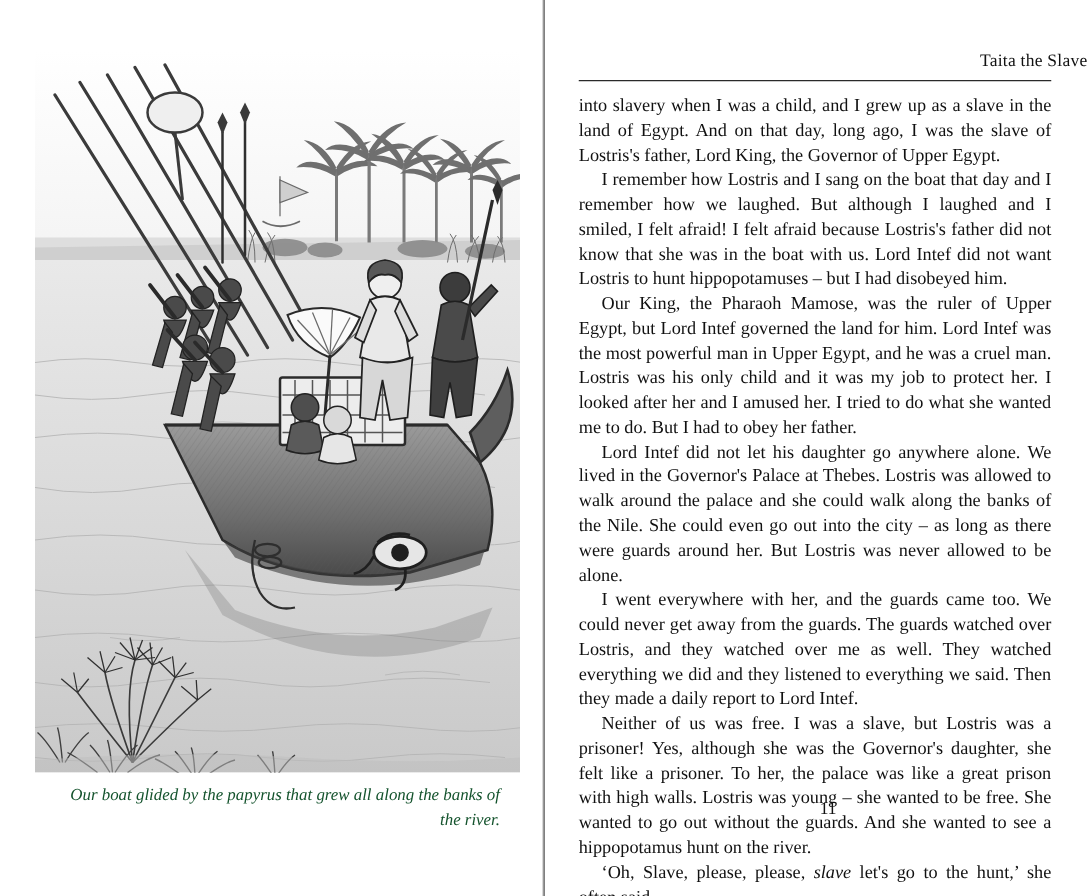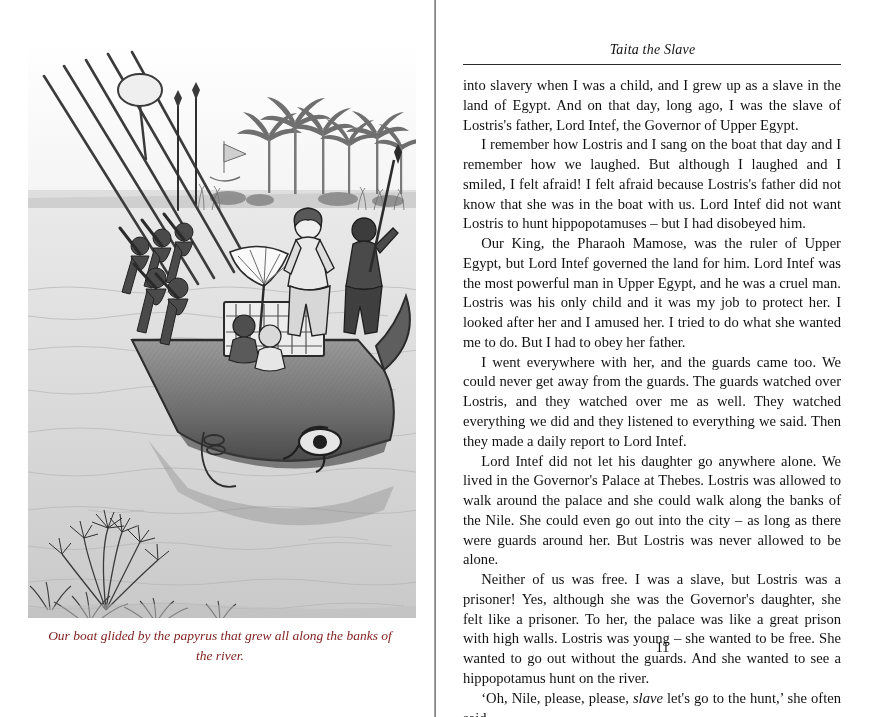--- a/index.html
+++ b/index.html
@@ -37,25 +37,25 @@
   .illu-svg {
     display: block;
     width: 100%;
     height: 100%;
   }
   .caption {
     position: absolute;
     left: 40px;
     top: 626px;
     width: 360px;
-    text-align: center;
+    text-align: right;
     font-style: italic;
     font-size: 13.5px;
     line-height: 1.45;
-    color: #7f1d1d;
+    color: #14532d;
   }
   
   .gutter {
     position: absolute;
     left: 434px;
     top: 0;
     width: 2px;
     height: 717px;
     background: linear-gradient(to right, rgba(0,0,0,0.30), rgba(0,0,0,0.55));
   }
@@ -64,22 +64,21 @@
     position: relative;
     width: 435px;
     height: 717px;
     box-sizing: border-box;
   }
   .running-head {
     position: absolute;
     left: 0;
     right: 0;
     top: 42px;
-    text-align: center;
-    font-style: italic;
+    text-align: right;
     font-size: 14px;
     letter-spacing: 0.2px;
   }
   .head-rule {
     position: absolute;
     left: 28px;
     top: 64px;
     width: 378px;
     height: 1px;
     background: #2a2a2a;
@@ -465,25 +464,25 @@
     <div class="caption">Our boat glided by the papyrus that grew all along the banks of the river.</div>
   </div>
 
   <div class="gutter"></div>
 
   <div class="page-right">
     <div class="running-head">Taita the Slave</div>
     <div class="head-rule"></div>
 
     <div class="body-text">
-      <p class="first">into slavery when I was a child, and I grew up as a slave in the land of Egypt. And on that day, long ago, I was the slave of Lostris's father, Lord Intef, the Governor of Upper Egypt.</p>
+      <p class="first">into slavery when I was a child, and I grew up as a slave in the land of Egypt. And on that day, long ago, I was the slave of Lostris's father, Lord King, the Governor of Upper Egypt.</p>
       <p>I remember how Lostris and I sang on the boat that day and I remember how we laughed. But although I laughed and I smiled, I felt afraid! I felt afraid because Lostris's father did not know that she was in the boat with us. Lord Intef did not want Lostris to hunt hippopotamuses – but I had disobeyed him.</p>
       <p>Our King, the Pharaoh Mamose, was the ruler of Upper Egypt, but Lord Intef governed the land for him. Lord Intef was the most powerful man in Upper Egypt, and he was a cruel man. Lostris was his only child and it was my job to protect her. I looked after her and I amused her. I tried to do what she wanted me to do. But I had to obey her father.</p>
+      <p>Lord Intef did not let his daughter go anywhere alone. We lived in the Governor's Palace at Thebes. Lostris was allowed to walk around the palace and she could walk along the banks of the Nile. She could even go out into the city – as long as there were guards around her. But Lostris was never allowed to be alone.</p>
       <p>I went everywhere with her, and the guards came too. We could never get away from the guards. The guards watched over Lostris, and they watched over me as well. They watched everything we did and they listened to everything we said. Then they made a daily report to Lord Intef.</p>
-      <p>Lord Intef did not let his daughter go anywhere alone. We lived in the Governor's Palace at Thebes. Lostris was allowed to walk around the palace and she could walk along the banks of the Nile. She could even go out into the city – as long as there were guards around her. But Lostris was never allowed to be alone.</p>
       <p>Neither of us was free. I was a slave, but Lostris was a prisoner! Yes, although she was the Governor's daughter, she felt like a prisoner. To her, the palace was like a great prison with high walls. Lostris was young – she wanted to be free. She wanted to go out without the guards. And she wanted to see a hippopotamus hunt on the river.</p>
-      <p><span>‘Oh, Nile, please, please, </span><em>slave</em><span> let's go to the hunt,’ she often said.</span></p>
+      <p><span>‘Oh, Slave, please, please, </span><em>slave</em><span> let's go to the hunt,’ she often said.</span></p>
     </div>
 
     <div class="folio">11</div>
   </div>
 
 </div>
 
 </body></html>

